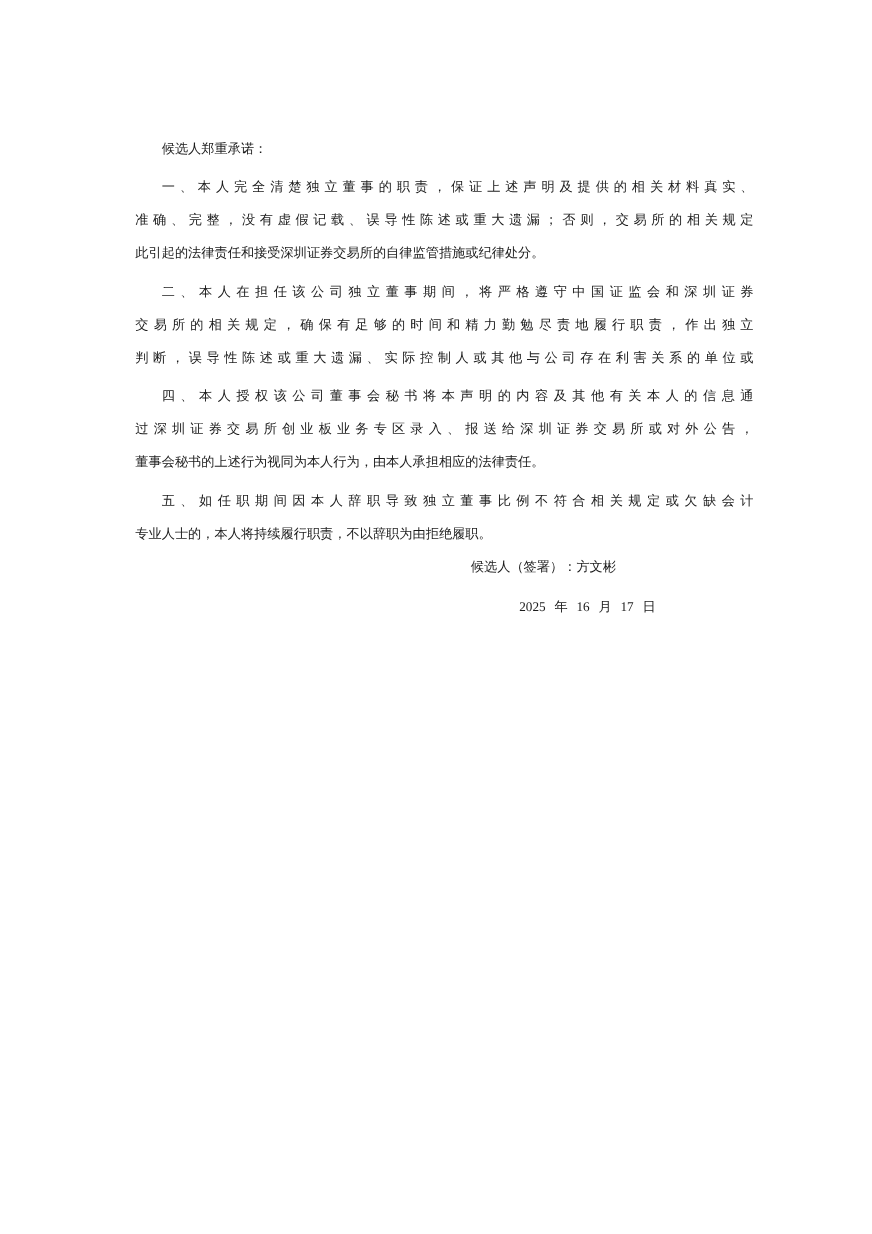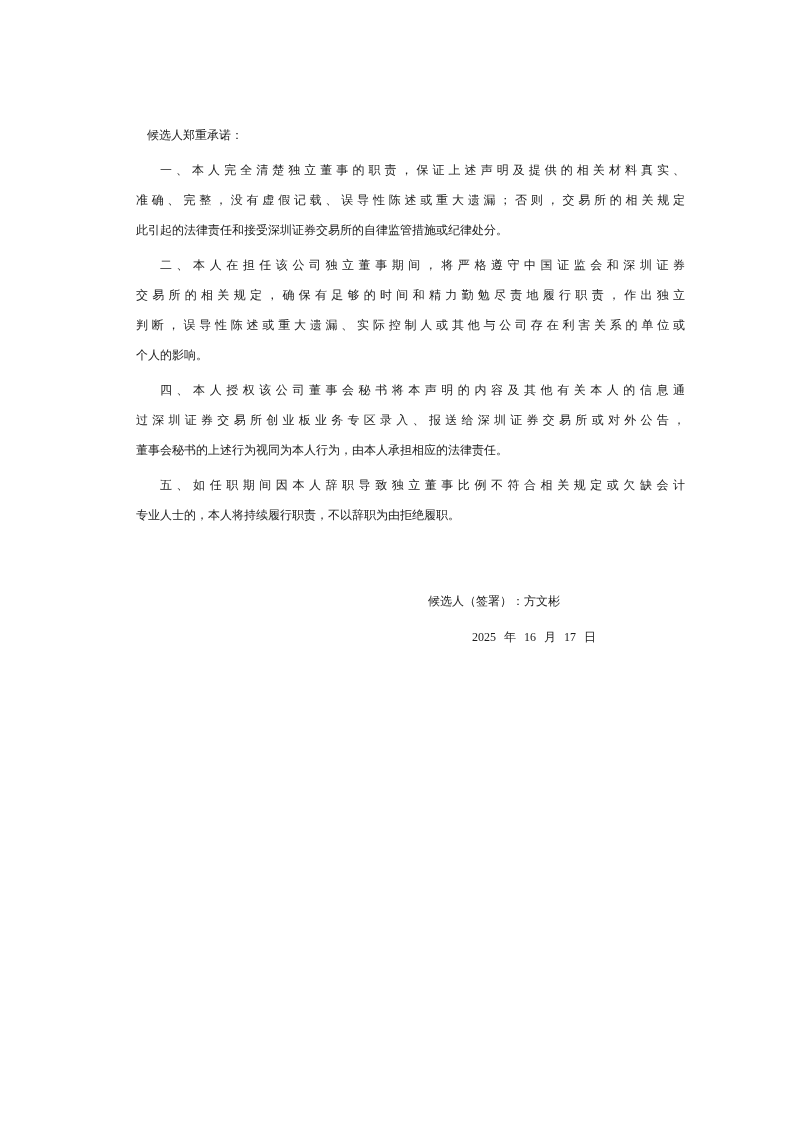--- a/index.html
+++ b/index.html
@@ -28,35 +28,34 @@
     font-size: 12px;
     line-height: 30px;
     color: #1b1b1b;
     letter-spacing: 0;
   }
   .opening {
     text-indent: 2em;
     text-align: left;
   }
   .para {
-    margin: 5px 0 0 13px;
+    margin: 5px 0 0 0;
   }
   .line {
     text-align: justify;
     text-align-last: justify;
     white-space: nowrap;
   }
   .line.first {
     text-indent: 2em;
   }
   .line.last {
     text-align-last: left;
   }
   .sig-block {
-    margin-top: 56px;
   }
   .sig-line {
     white-space: nowrap;
   }
   .sig-name {
     margin-left: 305px;
   }
   .sig-date {
     margin-top: 6px;
     margin-left: 349px;
@@ -74,21 +73,20 @@
     <div>
         <div class="para">
           <div class="line first">一、本人完全清楚独立董事的职责，保证上述声明及提供的相关材料真实、</div>
           <div class="line">准确、完整，没有虚假记载、误导性陈述或重大遗漏；否则，交易所的相关规定</div>
           <div class="line last">此引起的法律责任和接受深圳证券交易所的自律监管措施或纪律处分。</div>
         </div>
         <div class="para">
           <div class="line first">二、本人在担任该公司独立董事期间，将严格遵守中国证监会和深圳证券</div>
           <div class="line">交易所的相关规定，确保有足够的时间和精力勤勉尽责地履行职责，作出独立</div>
           <div class="line">判断，误导性陈述或重大遗漏、实际控制人或其他与公司存在利害关系的单位或</div>
-          <div class="line last">个人的影响。</div>
         </div>
         <div class="para">
           <div class="line first">四、本人授权该公司董事会秘书将本声明的内容及其他有关本人的信息通</div>
           <div class="line">过深圳证券交易所创业板业务专区录入、报送给深圳证券交易所或对外公告，</div>
           <div class="line last">董事会秘书的上述行为视同为本人行为，由本人承担相应的法律责任。</div>
         </div>
         <div class="para">
           <div class="line first">五、如任职期间因本人辞职导致独立董事比例不符合相关规定或欠缺会计</div>
           <div class="line last">专业人士的，本人将持续履行职责，不以辞职为由拒绝履职。</div>
         </div>

